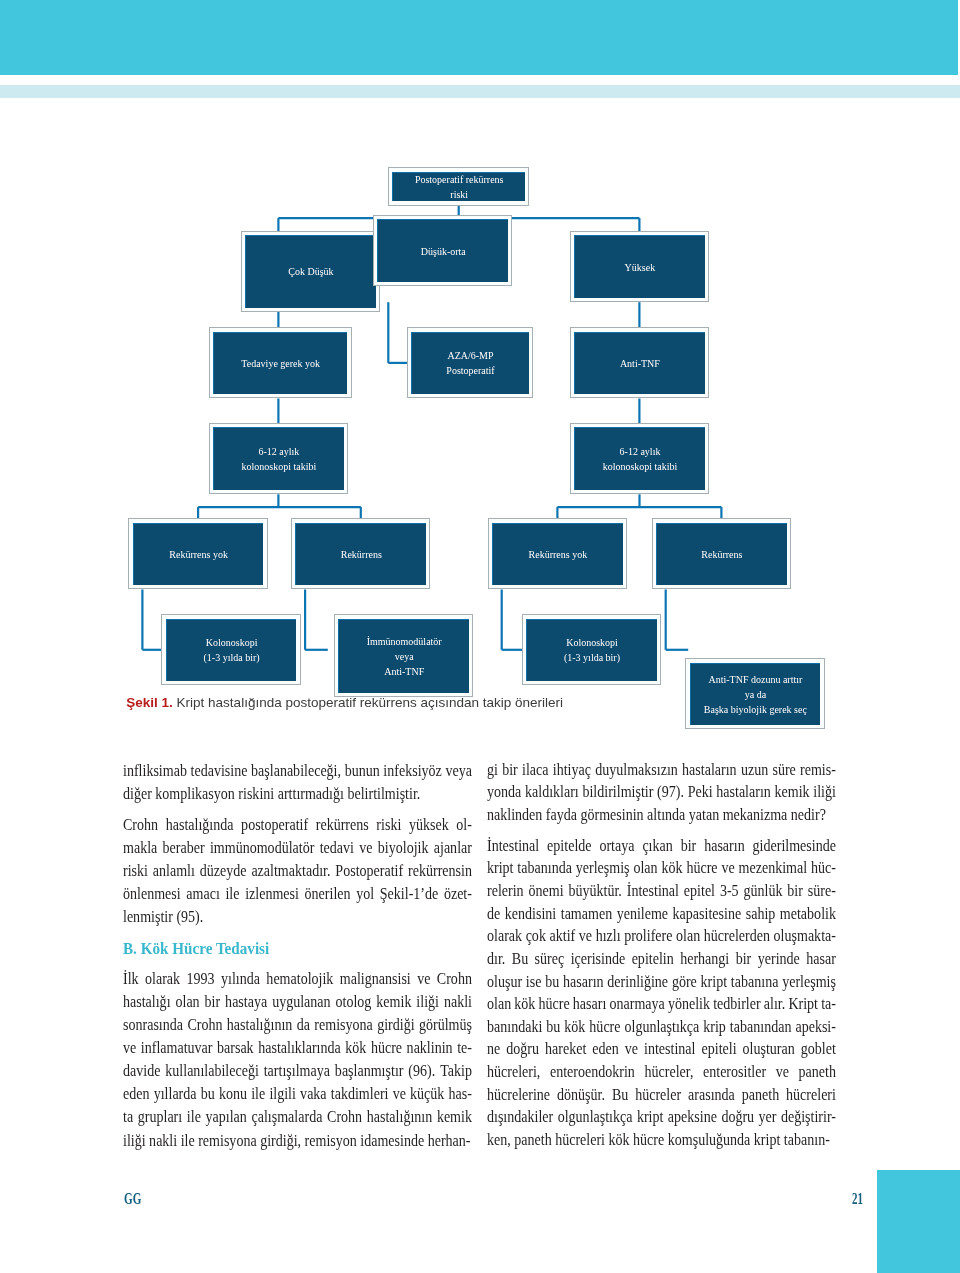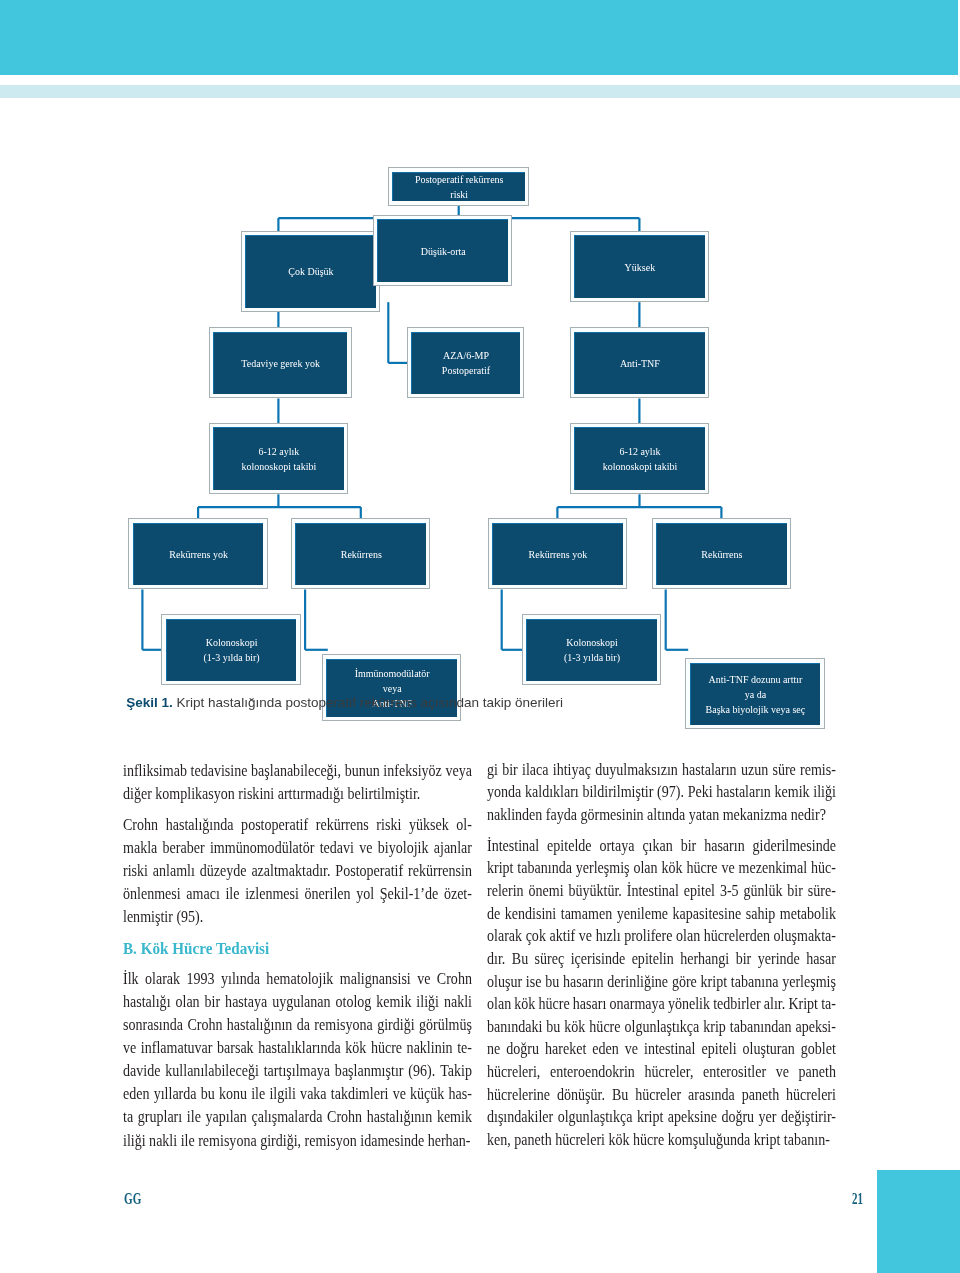--- a/index.html
+++ b/index.html
@@ -12,21 +12,21 @@
   .figure{position:absolute;left:0;top:0;width:960px;height:700px;}
   .fbox{position:absolute;box-sizing:border-box;border:0.7px solid #a6b0b2;background:#fafeff;padding:3.4px;}
   .fbox > span{display:flex;box-sizing:border-box;width:100%;height:100%;align-items:center;
     justify-content:center;background:#0c4a6e;color:#ffffff;
     border-top:0.7px solid #0f6fa8;border-left:0.7px solid #0f6fa8;
     font-family:Liberation Serif, serif;font-size:10px;line-height:15.1px;text-align:center;}
   .fbox-label{display:block;width:100%;}
   #conn{position:absolute;left:0;top:0;overflow:visible;}
   .cap{position:absolute;left:126.3px;top:696px;font-family:"Liberation Sans",sans-serif;font-size:13.5px;
        line-height:14px;color:#3b3b3b;white-space:nowrap;}
-  .cap .lbl{color:#0c4a6e;font-weight:bold;}
+  .cap .lbl{color:#b91c1c;font-weight:bold;}
   .col{position:absolute;width:398px;color:#231f20;
        transform:scaleX(0.8768);transform-origin:0 0;}
   .colL{left:122.7px;top:758.8px;}
   .colR{left:487.3px;top:758.8px;}
   .para{margin:0;}
   .para + .para{margin-top:8px;}
   .ln{display:flex;justify-content:space-between;height:23.05px;line-height:23.05px;font-size:16px;
       white-space:pre;overflow:visible;}
   .colR .ln{height:22.65px;line-height:22.65px;}
   .ln.last{display:block;}
@@ -92,21 +92,21 @@
         <div class="fbox" style="left: 569.7px; top: 231px; width: 139.4px; height: 71.2px;">
           <span>
             <span class="fbox-label"><span>Yüksek</span></span>
           </span>
         </div>
         <div class="fbox" style="left: 208.7px; top: 327.3px; width: 143px; height: 71.2px;">
           <span>
             <span class="fbox-label"><span>Tedaviye gerek yok</span></span>
           </span>
         </div>
-        <div class="fbox" style="left: 407px; top: 327.3px; width: 117px; height: 71.2px;">
+        <div class="fbox" style="left: 407px; top: 327.3px; width: 126px; height: 71.2px;">
           <span>
             <span class="fbox-label"><span>AZA/6-MP</span><br><span>Postoperatif</span></span>
           </span>
         </div>
         <div class="fbox" style="left: 569.7px; top: 327.3px; width: 139.4px; height: 71.2px;">
           <span>
             <span class="fbox-label"><span>Anti-TNF</span></span>
           </span>
         </div>
         <div class="fbox" style="left: 208.7px; top: 423.1px; width: 139.4px; height: 71.2px;">
@@ -137,33 +137,33 @@
         <div class="fbox" style="left: 651.7px; top: 518.3px; width: 139.4px; height: 71.2px;">
           <span>
             <span class="fbox-label"><span>Rekürrens</span></span>
           </span>
         </div>
         <div class="fbox" style="left: 161.4px; top: 614.2px; width: 139.4px; height: 71.2px;">
           <span>
             <span class="fbox-label"><span>Kolonoskopi</span><br><span>(1-3 yılda bir)</span></span>
           </span>
         </div>
-        <div class="fbox" style="left: 322px; top: 614.2px; width: 139.4px; height: 67px; margin-top: 40px;">
+        <div class="fbox" style="left: 334px; top: 614.2px; width: 139.4px; height: 83px;">
           <span>
             <span class="fbox-label"><span>İmmünomodülatör</span><br><span>veya</span><br><span>Anti-TNF</span></span>
           </span>
         </div>
         <div class="fbox" style="left: 521.8px; top: 614.2px; width: 139.4px; height: 71.2px;">
           <span>
             <span class="fbox-label"><span>Kolonoskopi</span><br><span>(1-3 yılda bir)</span></span>
           </span>
         </div>
         <div class="fbox" style="left: 685.2px; top: 614.2px; width: 139.4px; height: 71.2px; margin-top: 44px;">
           <span>
-            <span class="fbox-label"><span>Anti-TNF dozunu arttır</span><br><span>ya da</span><br><span>Başka biyolojik veya seç</span></span>
+            <span class="fbox-label"><span>Anti-TNF dozunu arttır</span><br><span>ya da</span><br><span>Başka biyolojik gerek seç</span></span>
           </span>
         </div>
       </div>
   </div>
 
   <div class="cap"><span class="lbl">Şekil 1.</span><span> Kript hastalığında postoperatif rekürrens açısından takip önerileri</span></div>
 
   <div class="col colL" id="colL">
       <div class="para">
         <div class="ln"><span>infliksimab</span><span>tedavisine</span><span>başlanabileceği,</span><span>bunun</span><span>infeksiyöz</span><span>veya</span></div>

